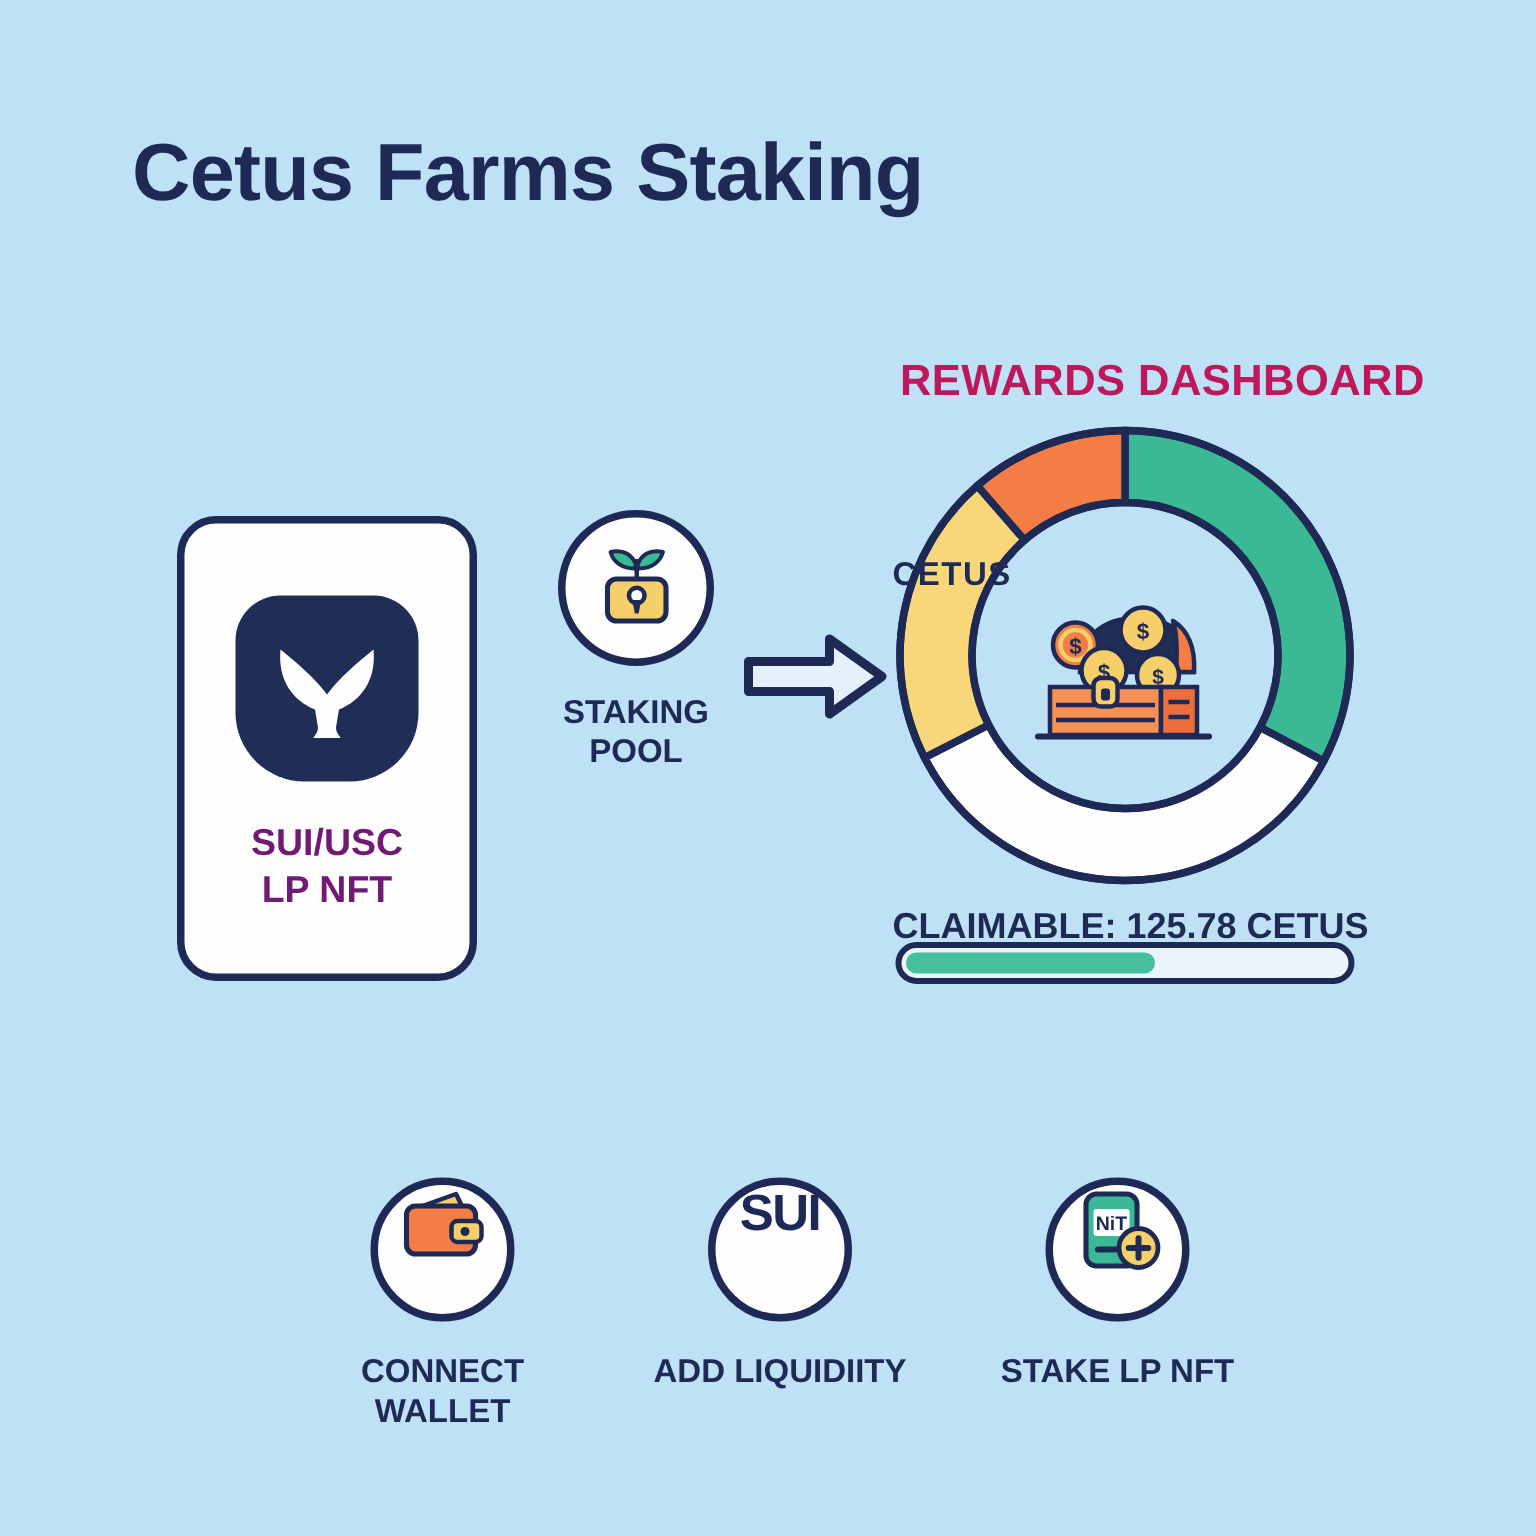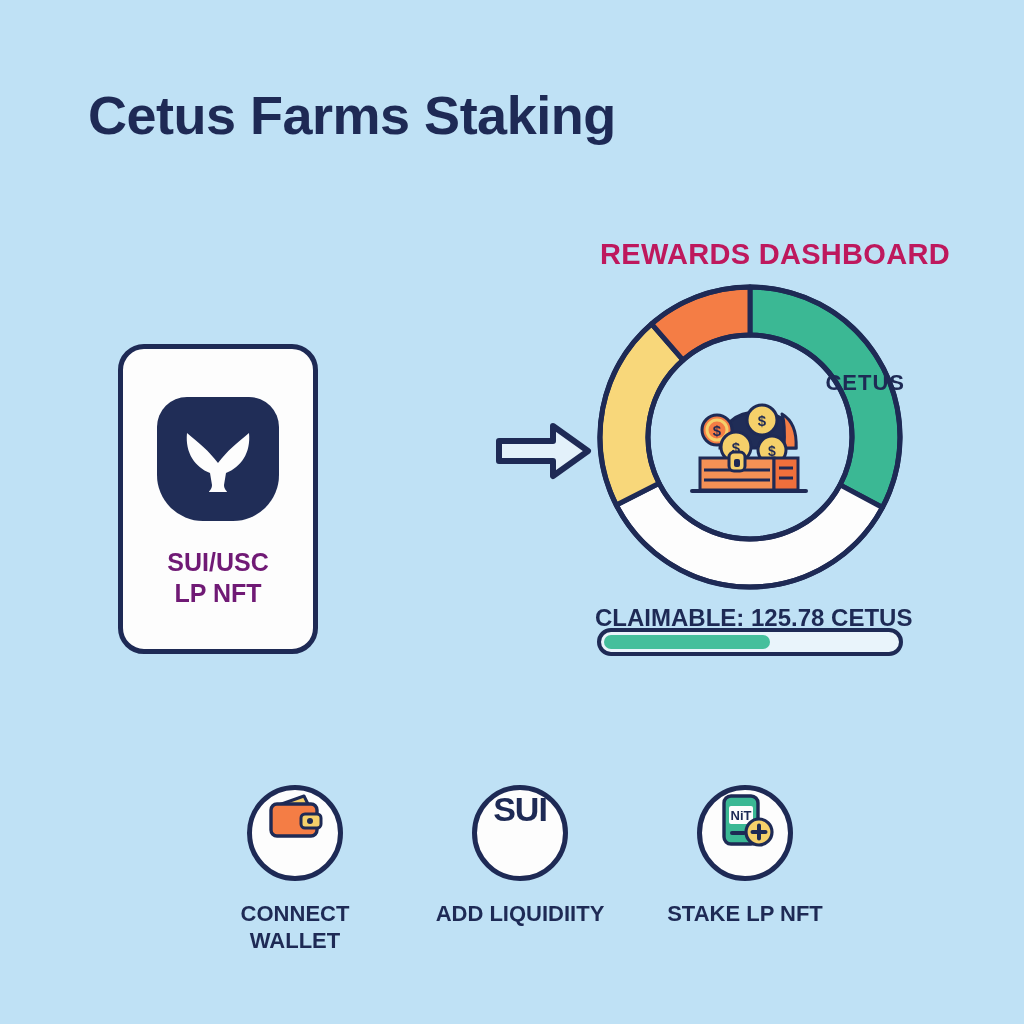--- a/index.html
+++ b/index.html
@@ -71,21 +71,21 @@
 
   
   #rewards-heading{
     left:600px;top:238px;
     font-size:29px;font-weight:bold;color:#be185d;
     letter-spacing:0.3px;white-space:nowrap;
   }
   #donut-chart{left:595px;top:282px;}
   #donut-center-label{
     left:595px;top:282px;width:310px;
-    text-align:right;
+    text-align:left;
     padding-top:88px;
     font-size:22px;font-weight:bold;color:#1e2a55;
     letter-spacing:1px;
     pointer-events:none;
   }
   #treasure-icon{left:684px;top:392px;}
 
   #claimable-label{
     left:595px;top:592px;width:310px;
     text-align:center;
@@ -142,20 +142,38 @@
       <svg width="78" height="72" viewBox="0 0 78 72" aria-hidden="true">
         <path d="M8 10 C6 30 16 44 31 50 L33 62 C33 66 30 68 30 69 L48 69 C48 68 45 66 45 62 L47 50 C62 44 72 30 70 10 C58 20 48 28 39 40 C30 28 20 20 8 10 Z" fill="#fdfdfd"></path>
       </svg>
     </div>
     <div id="lp-card-label">
       <div>SUI/USC</div>
       <div>LP NFT</div>
     </div>
   </div>
 
+  <div class="abs" id="staking-pool">
+    <div class="circle-node">
+      <svg width="70" height="70" viewBox="0 0 70 70" aria-hidden="true">
+
+        <path d="M34 22 C26 22 20 18 18 11 C27 9 33 13 35 20 Z" fill="#3bb894" stroke="#1e2a55" stroke-width="2.6" stroke-linejoin="round"></path>
+        <path d="M37 22 C45 22 51 18 53 11 C44 9 38 13 36 20 Z" fill="#3bb894" stroke="#1e2a55" stroke-width="2.6" stroke-linejoin="round"></path>
+        <path d="M35.5 30 L35.5 17" stroke="#1e2a55" stroke-width="3" stroke-linecap="round" fill="none"></path>
+
+        <rect x="16" y="29" width="39" height="28" rx="6" fill="#f5d06a" stroke="#1e2a55" stroke-width="3.4"></rect>
+        <circle cx="35.5" cy="40" r="5.2" fill="#fdfdfd" stroke="#1e2a55" stroke-width="3"></circle>
+        <path d="M32.6 43 L38.4 43 L36.8 52 L34.2 52 Z" fill="#1e2a55"></path>
+      </svg>
+    </div>
+    <div id="staking-pool-label">
+      <div>STAKING</div>
+      <div>POOL</div>
+    </div>
+  </div>
 
   <div class="abs" id="flow-arrow">
     <svg width="98" height="62" viewBox="0 0 98 62" aria-hidden="true">
       <path d="M4 21 L58 21 L58 6 L93 31 L58 56 L58 41 L4 41 Z" fill="#e3f1fa" stroke="#1e2a55" stroke-width="6" stroke-linejoin="round"></path>
     </svg>
   </div>
 
   <div class="abs" id="rewards-heading">REWARDS DASHBOARD</div>
 
   <div class="abs" id="donut-chart">

